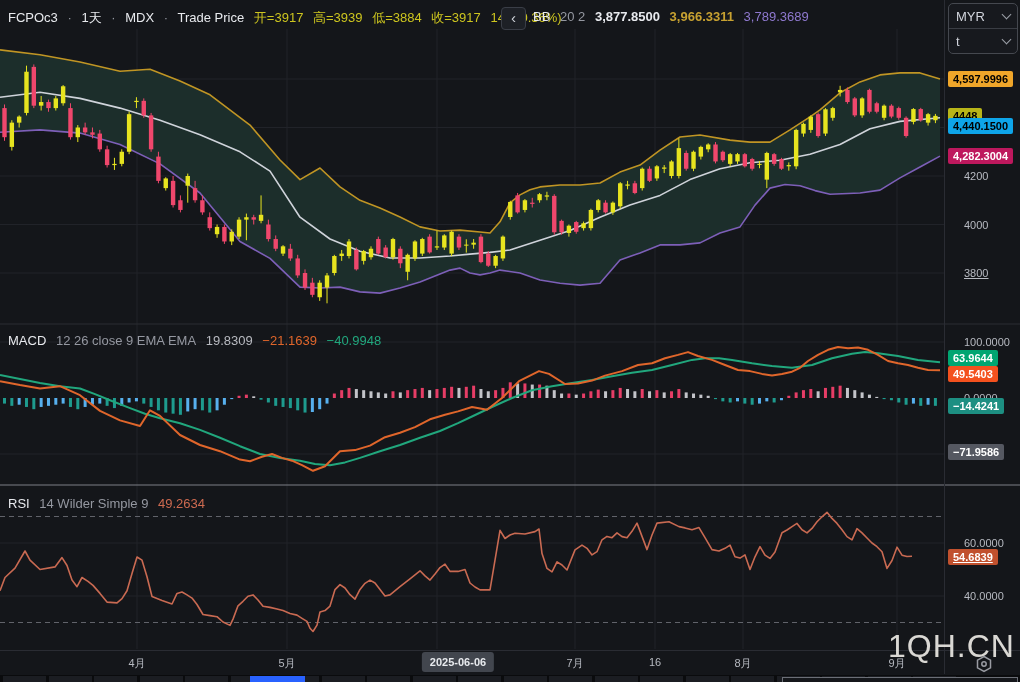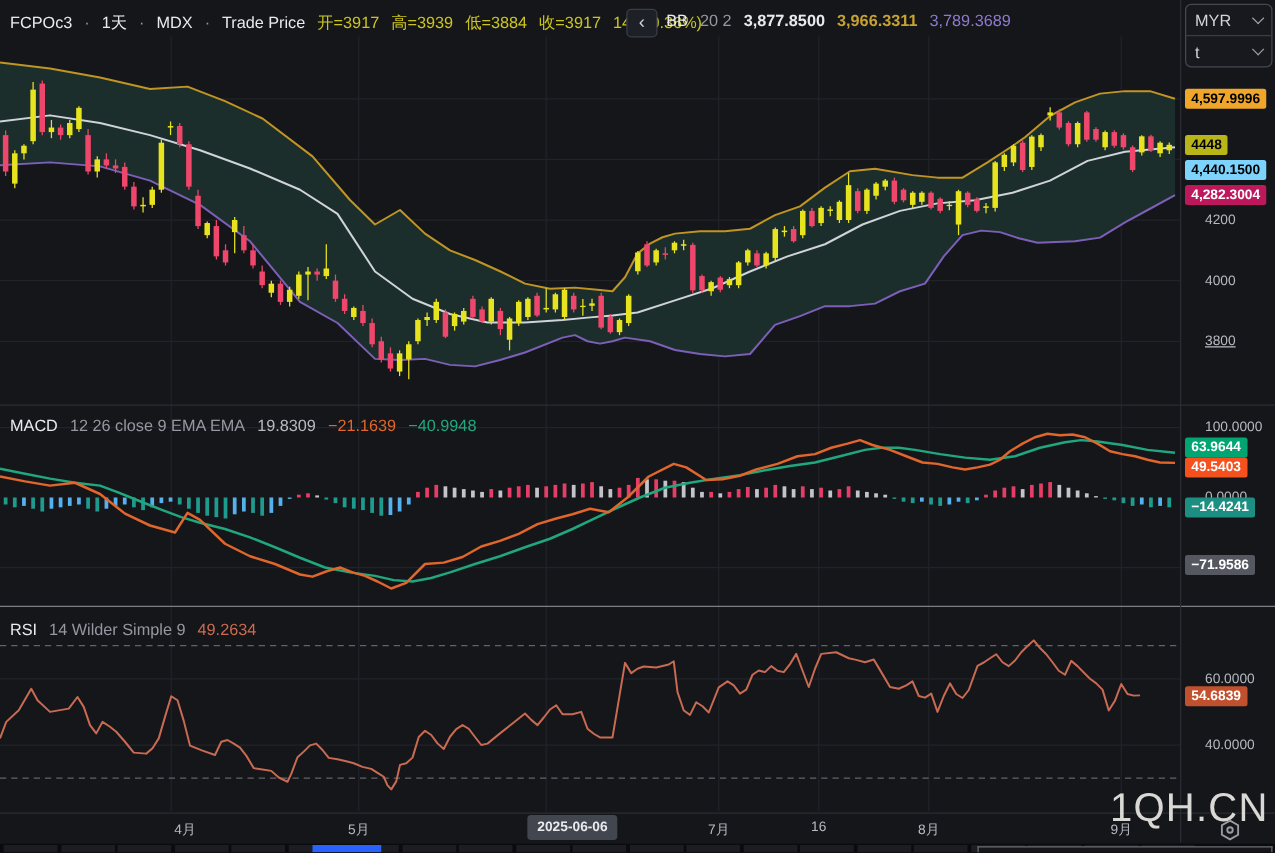--- a/index.html
+++ b/index.html
@@ -512,34 +512,34 @@
       <span class="chev"></span>
     </div>
   </div>
 
   <div id="axis-labels">
       <div class="axis-label" style="top: 176px;">4200</div>
       <div class="axis-label" style="top: 224.5px;">4000</div>
       <div class="axis-label" style="top: 273px; text-decoration: underline;">3800</div>
       <div class="badge" style="top: 79.485px; background: rgb(240, 166, 42); color: rgb(0, 0, 0);">4,597.9996</div>
       <div class="badge" style="top: 115.86px; background: rgb(184, 181, 25); color: rgb(0, 0, 0);">4448</div>
-      <div class="badge" style="top: 136px; background: #7dd3fc; color: rgb(0, 0, 0);">4,440.1500</div>
+      <div class="badge" style="top: 126px; background: #0ea5e9; color: rgb(0, 0, 0);">4,440.1500</div>
       <div class="badge" style="top: 156.042px; background: #be185d; color: rgb(255, 255, 255);">4,282.3004</div>
       <div class="axis-label" style="top: 342px;">100.0000</div>
       <div class="axis-label" style="top: 398px;">0.0000</div>
       <div class="badge" style="top: 358.419px; background: rgb(0, 165, 113); color: rgb(255, 255, 255);">63.9644</div>
       <div class="badge" style="top: 374.019px; background: rgb(244, 81, 30); color: rgb(255, 255, 255);">49.5403</div>
       <div class="badge" style="top: 406.077px; background: rgb(29, 143, 130); color: rgb(255, 255, 255);">−14.4241</div>
       <div class="badge" style="top: 452.139px; background: rgb(85, 88, 97); color: rgb(255, 255, 255);">−71.9586</div>
       <div class="axis-label" style="top: 543px;">60.0000</div>
       <div class="axis-label" style="top: 596px;">40.0000</div>
-      <div class="badge" style="top: 557.088px; background: rgb(193, 81, 46); color: rgb(255, 255, 255);">54.6839</div>
+      <div class="badge" style="top: 557.088px; background: rgb(193, 81, 46); color: rgb(255, 255, 255); text-decoration: underline;">54.6839</div>
     </div>
   <div id="time-labels">
-      <div class="tlabel" style="left: 148px; text-align: center;">4月</div>
+      <div class="tlabel" style="left: 137px; text-align: center;">4月</div>
       <div class="tlabel" style="left: 287px;">5月</div>
       <div class="tlabel" style="left: 575px;">7月</div>
       <div class="tlabel" style="left: 655px;">16</div>
       <div class="tlabel" style="left: 743px;">8月</div>
       <div class="tlabel" style="left: 897px;">9月</div>
     </div>
   <div id="date-tip" style="left: 458px;">2025-06-06</div>
 
   <div id="watermark">1QH.CN</div>
   <div id="gear">

